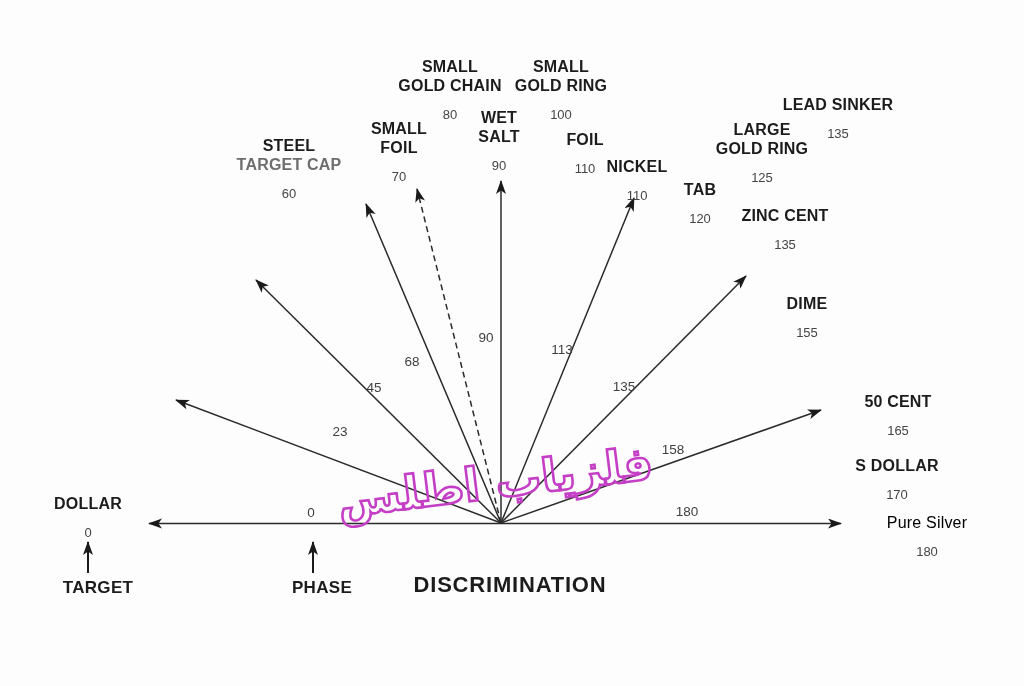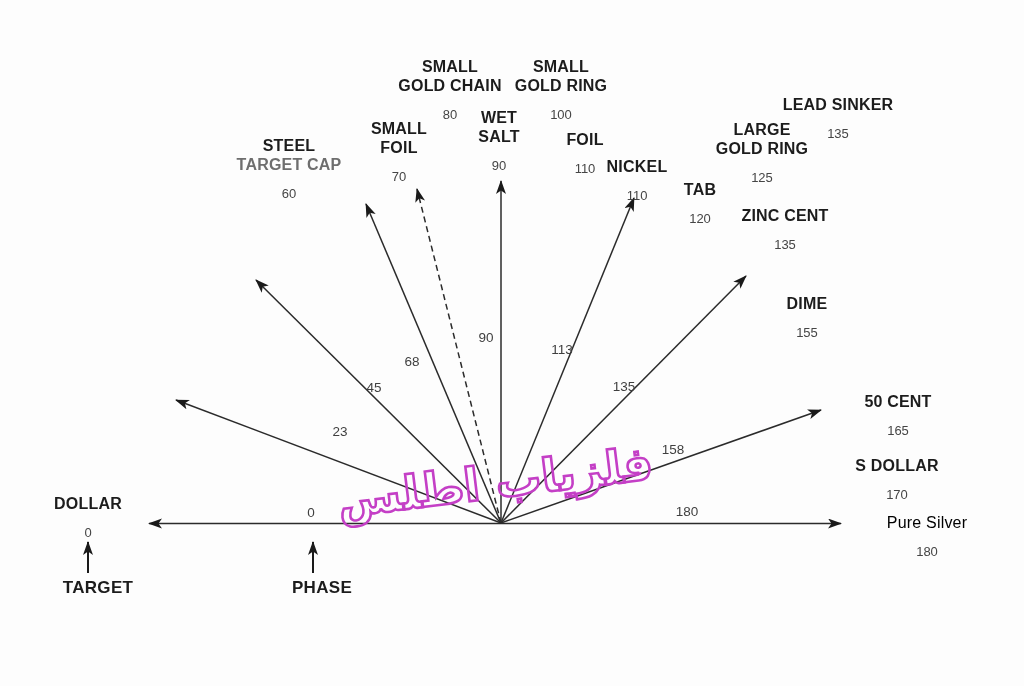--- a/index.html
+++ b/index.html
@@ -136,14 +136,15 @@
   <span class="rl" style="left:374px;top:387px">45</span>
   <span class="rl" style="left:412px;top:361px">68</span>
   <span class="rl" style="left:486px;top:337px">90</span>
   <span class="rl" style="left:562px;top:349px">113</span>
   <span class="rl" style="left:624px;top:386px">135</span>
   <span class="rl" style="left:673px;top:449px">158</span>
   <span class="rl" style="left:687px;top:511px">180</span>
 
   <div class="blabel" style="left:89px;top:578px">TARGET</div>
   <div class="blabel" style="left:313px;top:578px">PHASE</div>
+  <div class="title" style="left:510px;top:572px">DISCRIMINATION</div>
 
 </div>
 
 </body></html>

